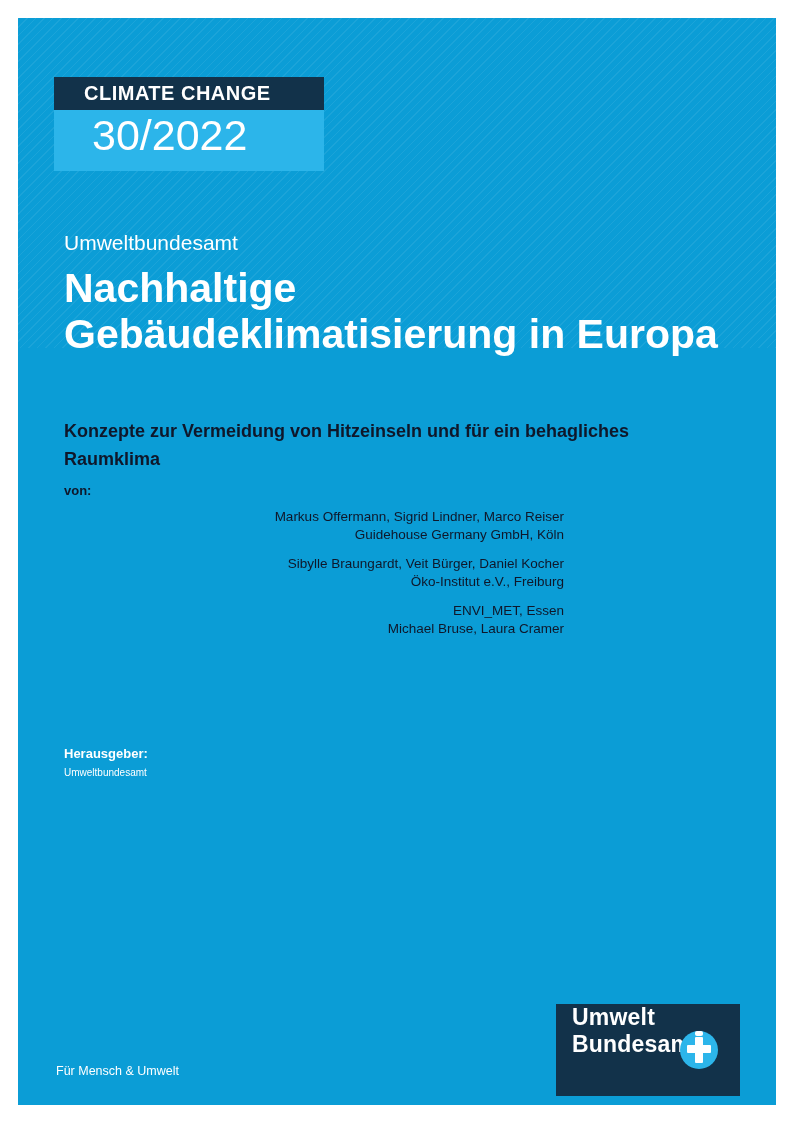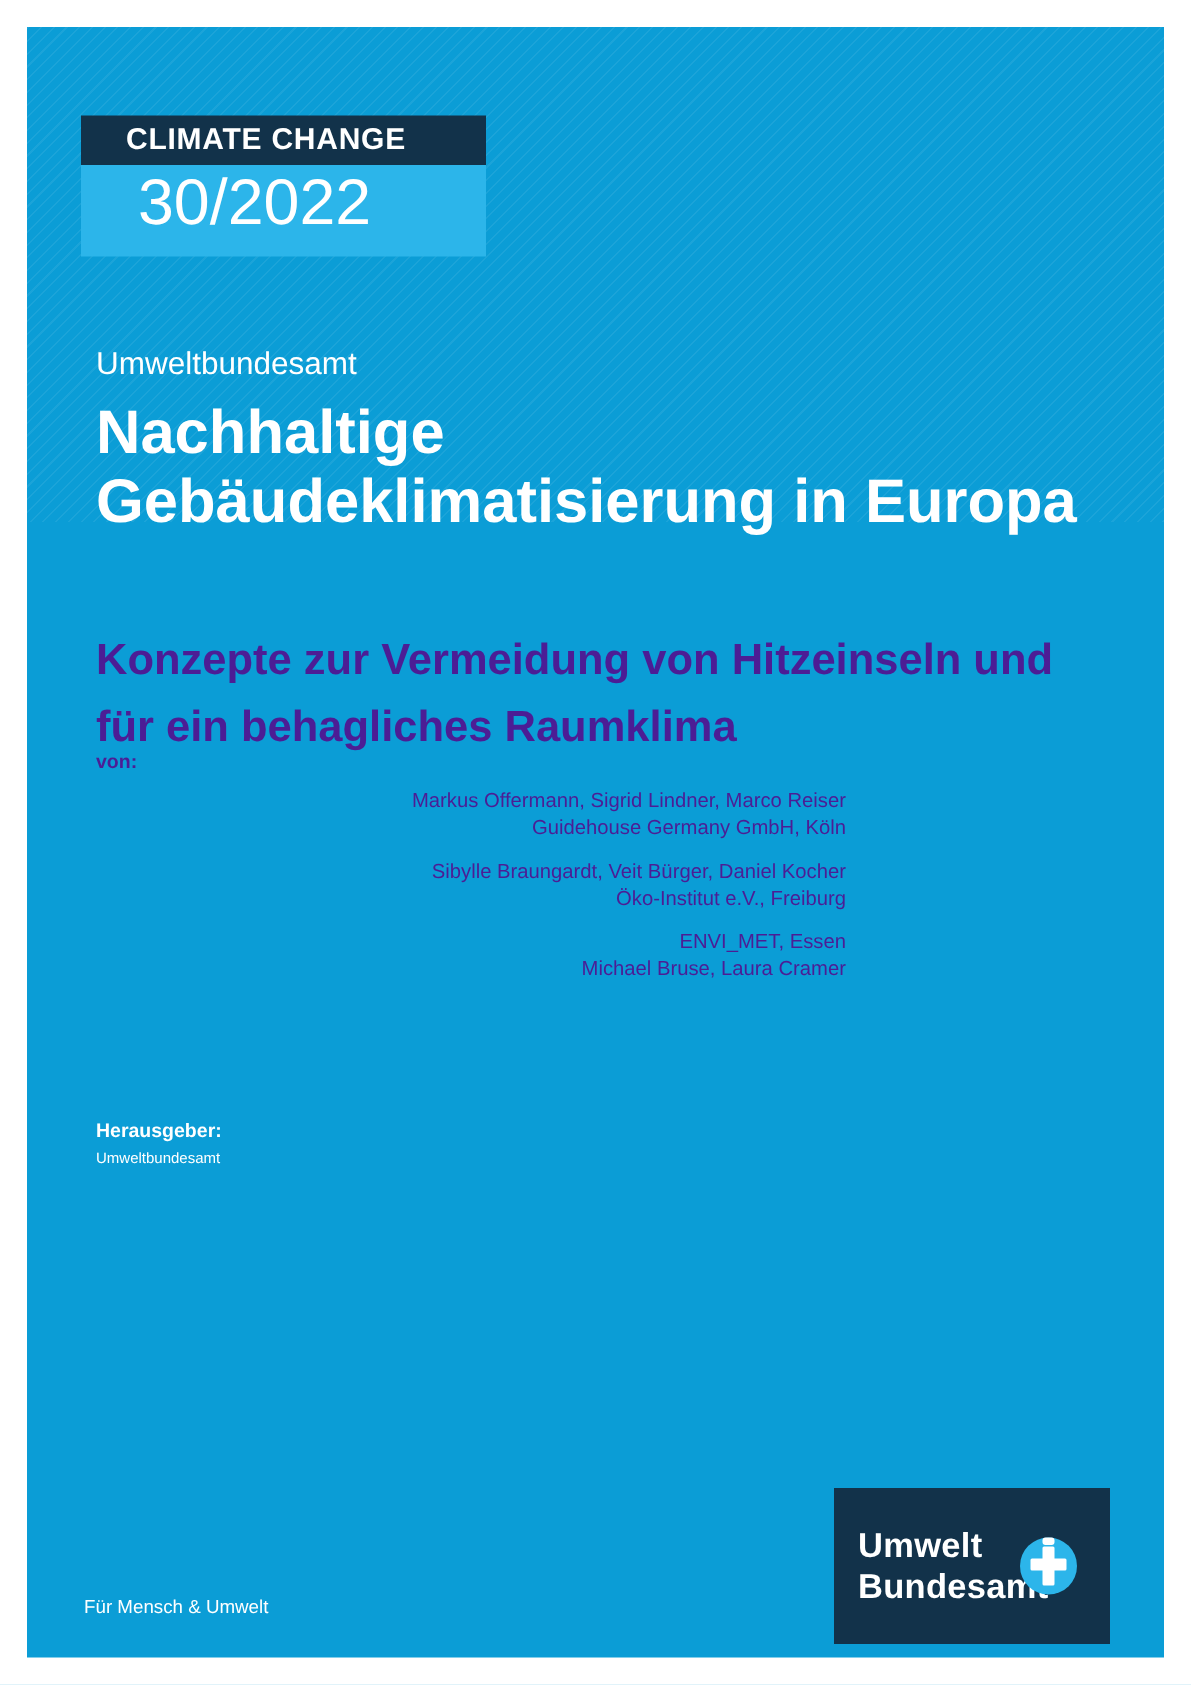--- a/index.html
+++ b/index.html
@@ -87,32 +87,32 @@
     color: #ffffff;
     font-size: 41px;
     font-weight: bold;
     line-height: 1.12;
   }
   .sub-title {
     position: absolute;
     left: 46px;
     top: 400px;
     width: 640px;
-    color: #4c1d95;
-    font-size: 29px;
+    color: #0f172a;
+    font-size: 18px;
     font-weight: bold;
     line-height: 1.55;
   }
   
   .authors {
     position: absolute;
     left: 46px;
-    top: 482px;
+    top: 465px;
     width: 500px;
-    color: #4c1d95;
+    color: #0f172a;
   }
   .authors-label {
     font-size: 13px;
     font-weight: bold;
     margin-bottom: 10px;
   }
   .author-group {
     font-size: 13.5px;
     line-height: 1.3;
     margin-bottom: 12px;
@@ -145,25 +145,25 @@
     bottom: 27px;
     color: #ffffff;
     font-size: 12.5px;
   }
   
   .logo-box {
     position: absolute;
     right: 36px;
     bottom: 9px;
     width: 184px;
-    height: 104px;
+    height: 92px;
     background: #12324a;
     color: #ffffff;
     display: flex;
-    align-items: center;
+    align-items: flex-start;
     padding-left: 16px;
     box-sizing: border-box;
   }
   .logo-text {
     font-size: 23px;
     font-weight: bold;
     line-height: 1.18;
     letter-spacing: 0.2px;
   }
   .logo-mark {

